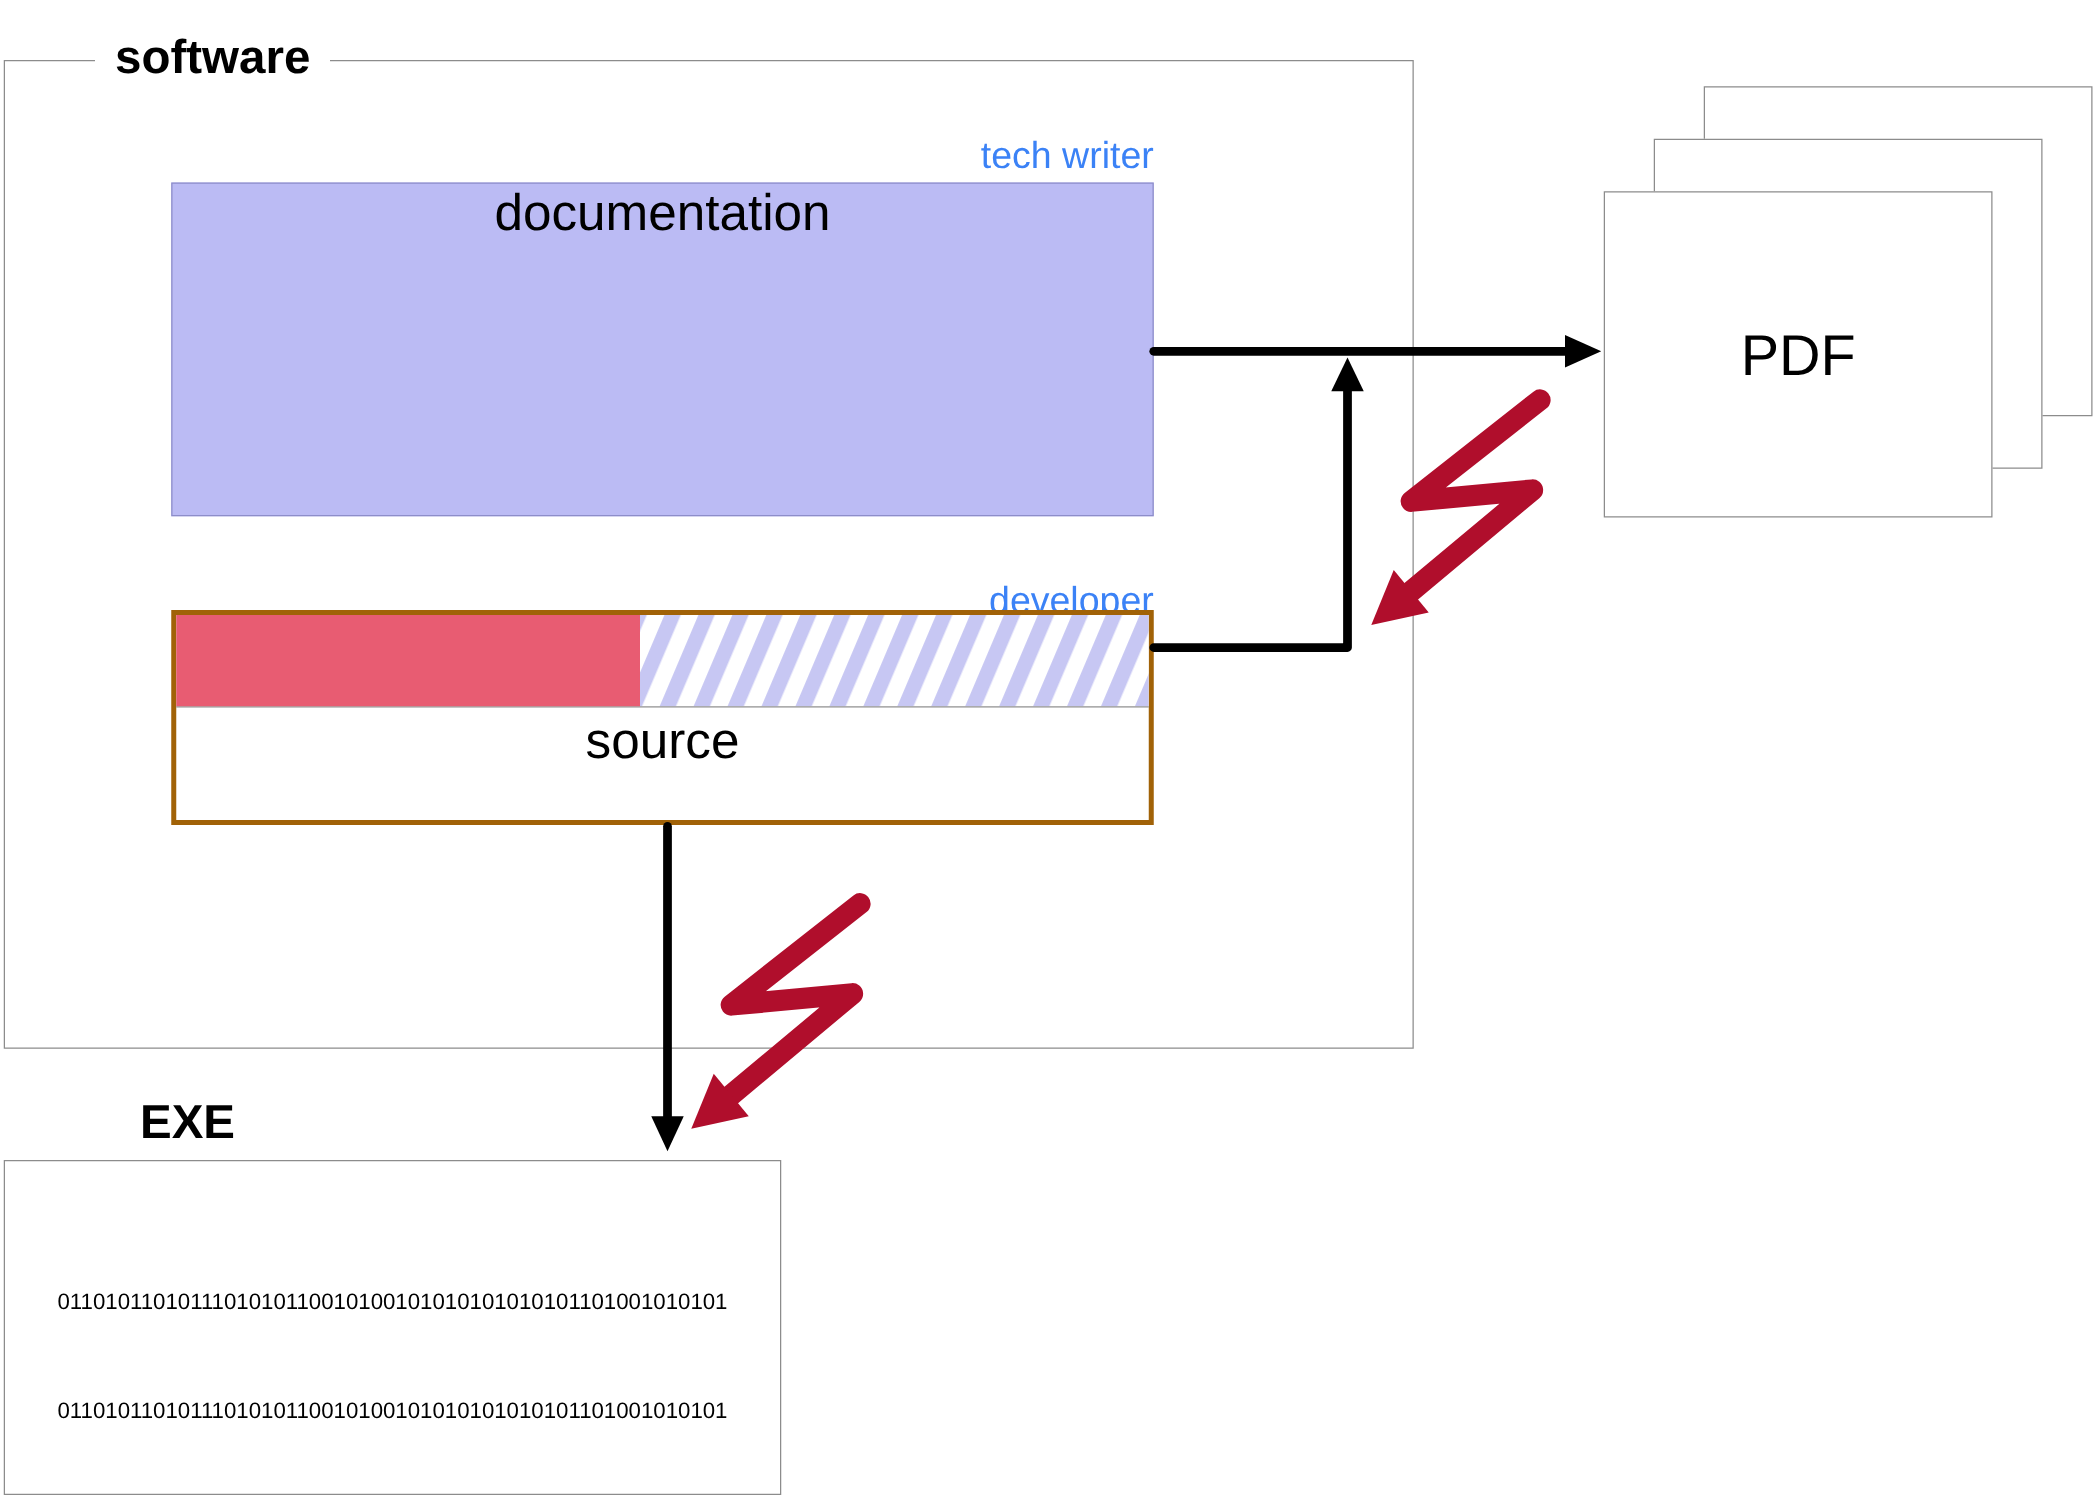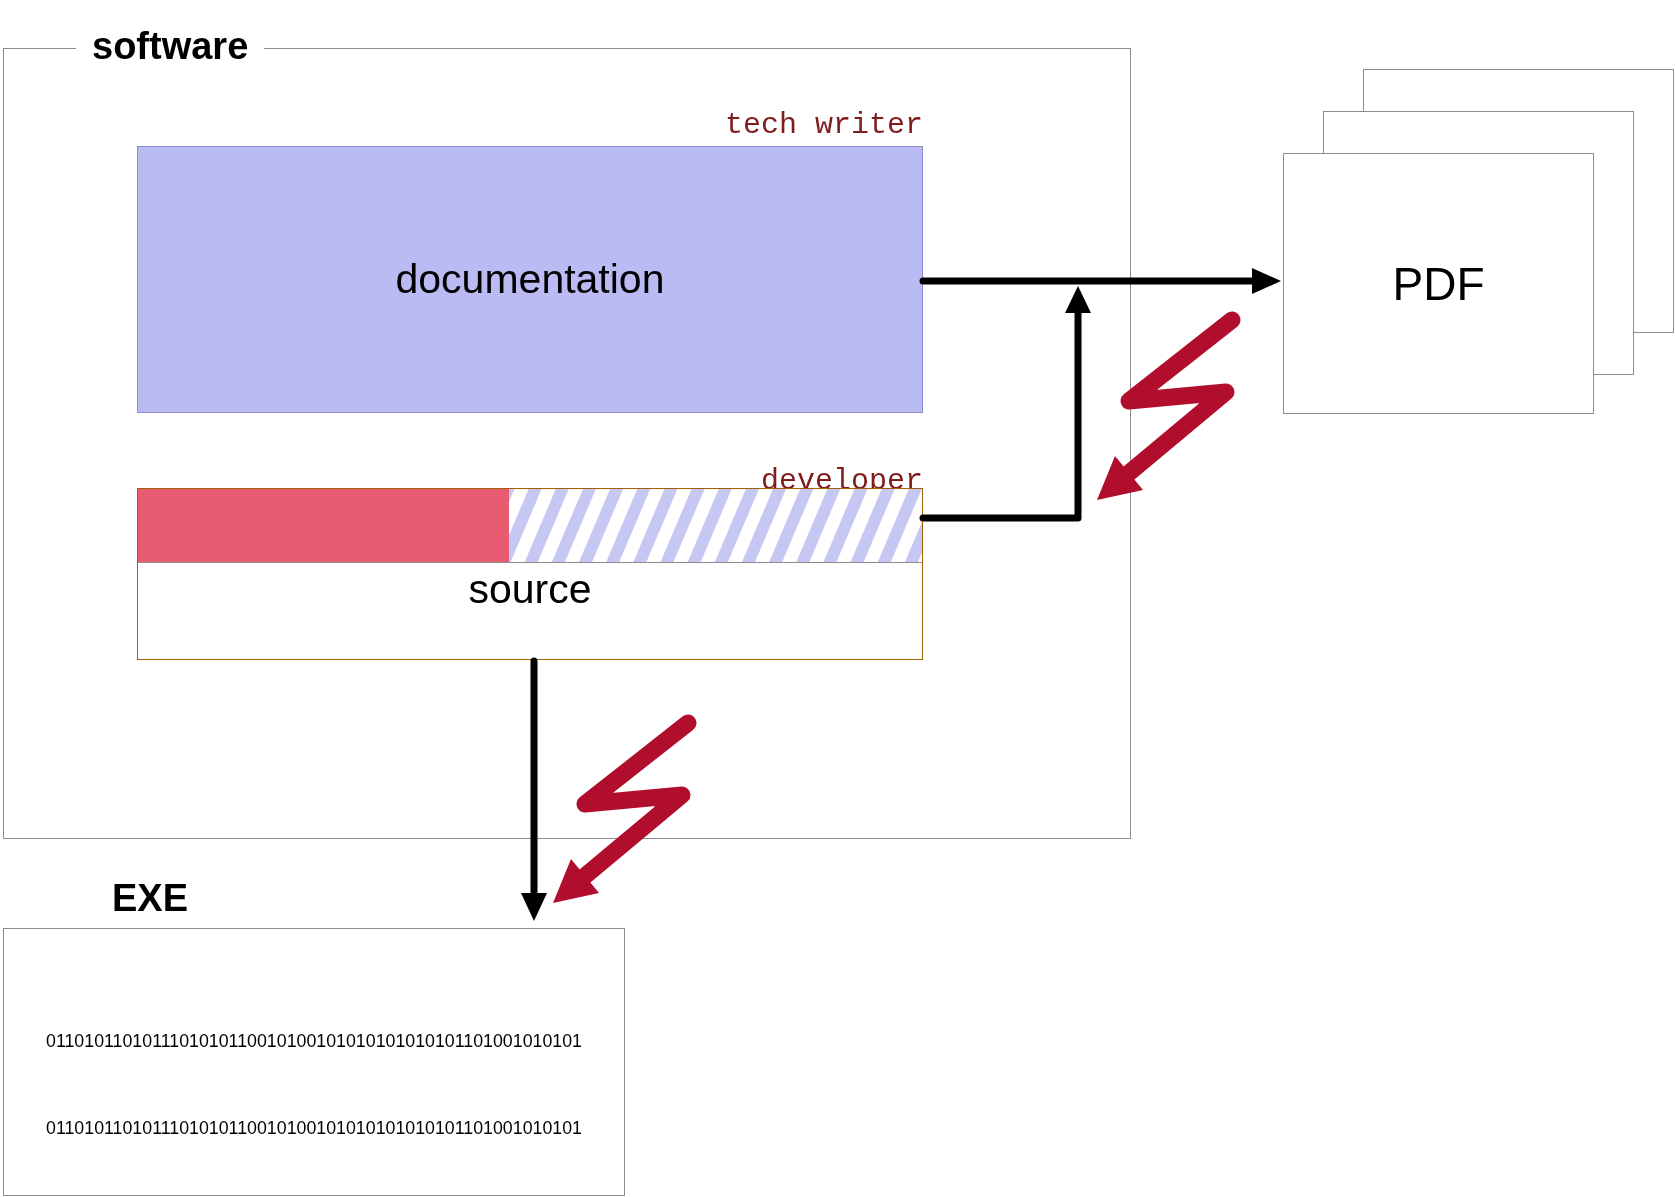--- a/index.html
+++ b/index.html
@@ -11,31 +11,31 @@
   
   .frame{position:absolute;border:1px solid #8c8c8c;background:transparent;}
   .frame-title{
     position:absolute;transform:translateY(-52%);background:#ffffff;
     padding:0 16px;font-size:38px;font-weight:700;line-height:1.1;white-space:nowrap;
   }
   
   #doc-box{
     left:137px;top:146px;width:786px;height:267px;background:#bbbbf4;
     border:1px solid #8d8dc9;box-sizing:border-box;
-    display:flex;align-items:center;justify-content:center;
+    display:flex;align-items:flex-start;justify-content:center;
   }
   #doc-box .box-label{font-size:41px;}
   
   .role-label{
-    position:absolute;right:752px;font-size:30px;line-height:1.15;color:#7f1d1d;white-space:nowrap;font-family:Liberation Mono, monospace;
+    position:absolute;right:752px;font-size:30px;line-height:1.15;color:#3b82f6;white-space:nowrap;
   }
   
   #source-box{
     left:137px;top:488px;width:786px;height:172px;background:#ffffff;
-    border:1px solid #a16207;box-sizing:border-box;
+    border:4px solid #a16207;box-sizing:border-box;
   }
   #source-strip{
     position:absolute;left:0;top:0;width:100%;height:73px;display:flex;
     border-bottom:1px solid #8c8c8c;box-sizing:content-box;
   }
   #source-strip .red-part{width:371px;height:100%;background:#e85c72;}
   #source-strip .hatch-part{flex:1;height:100%;position:relative;}
   #source-strip .hatch-part svg{position:absolute;left:0;top:0;width:100%;height:100%;display:block;}
   #source-box .box-label{
     position:absolute;left:0;top:78px;width:100%;text-align:center;font-size:41px;line-height:1.1;

